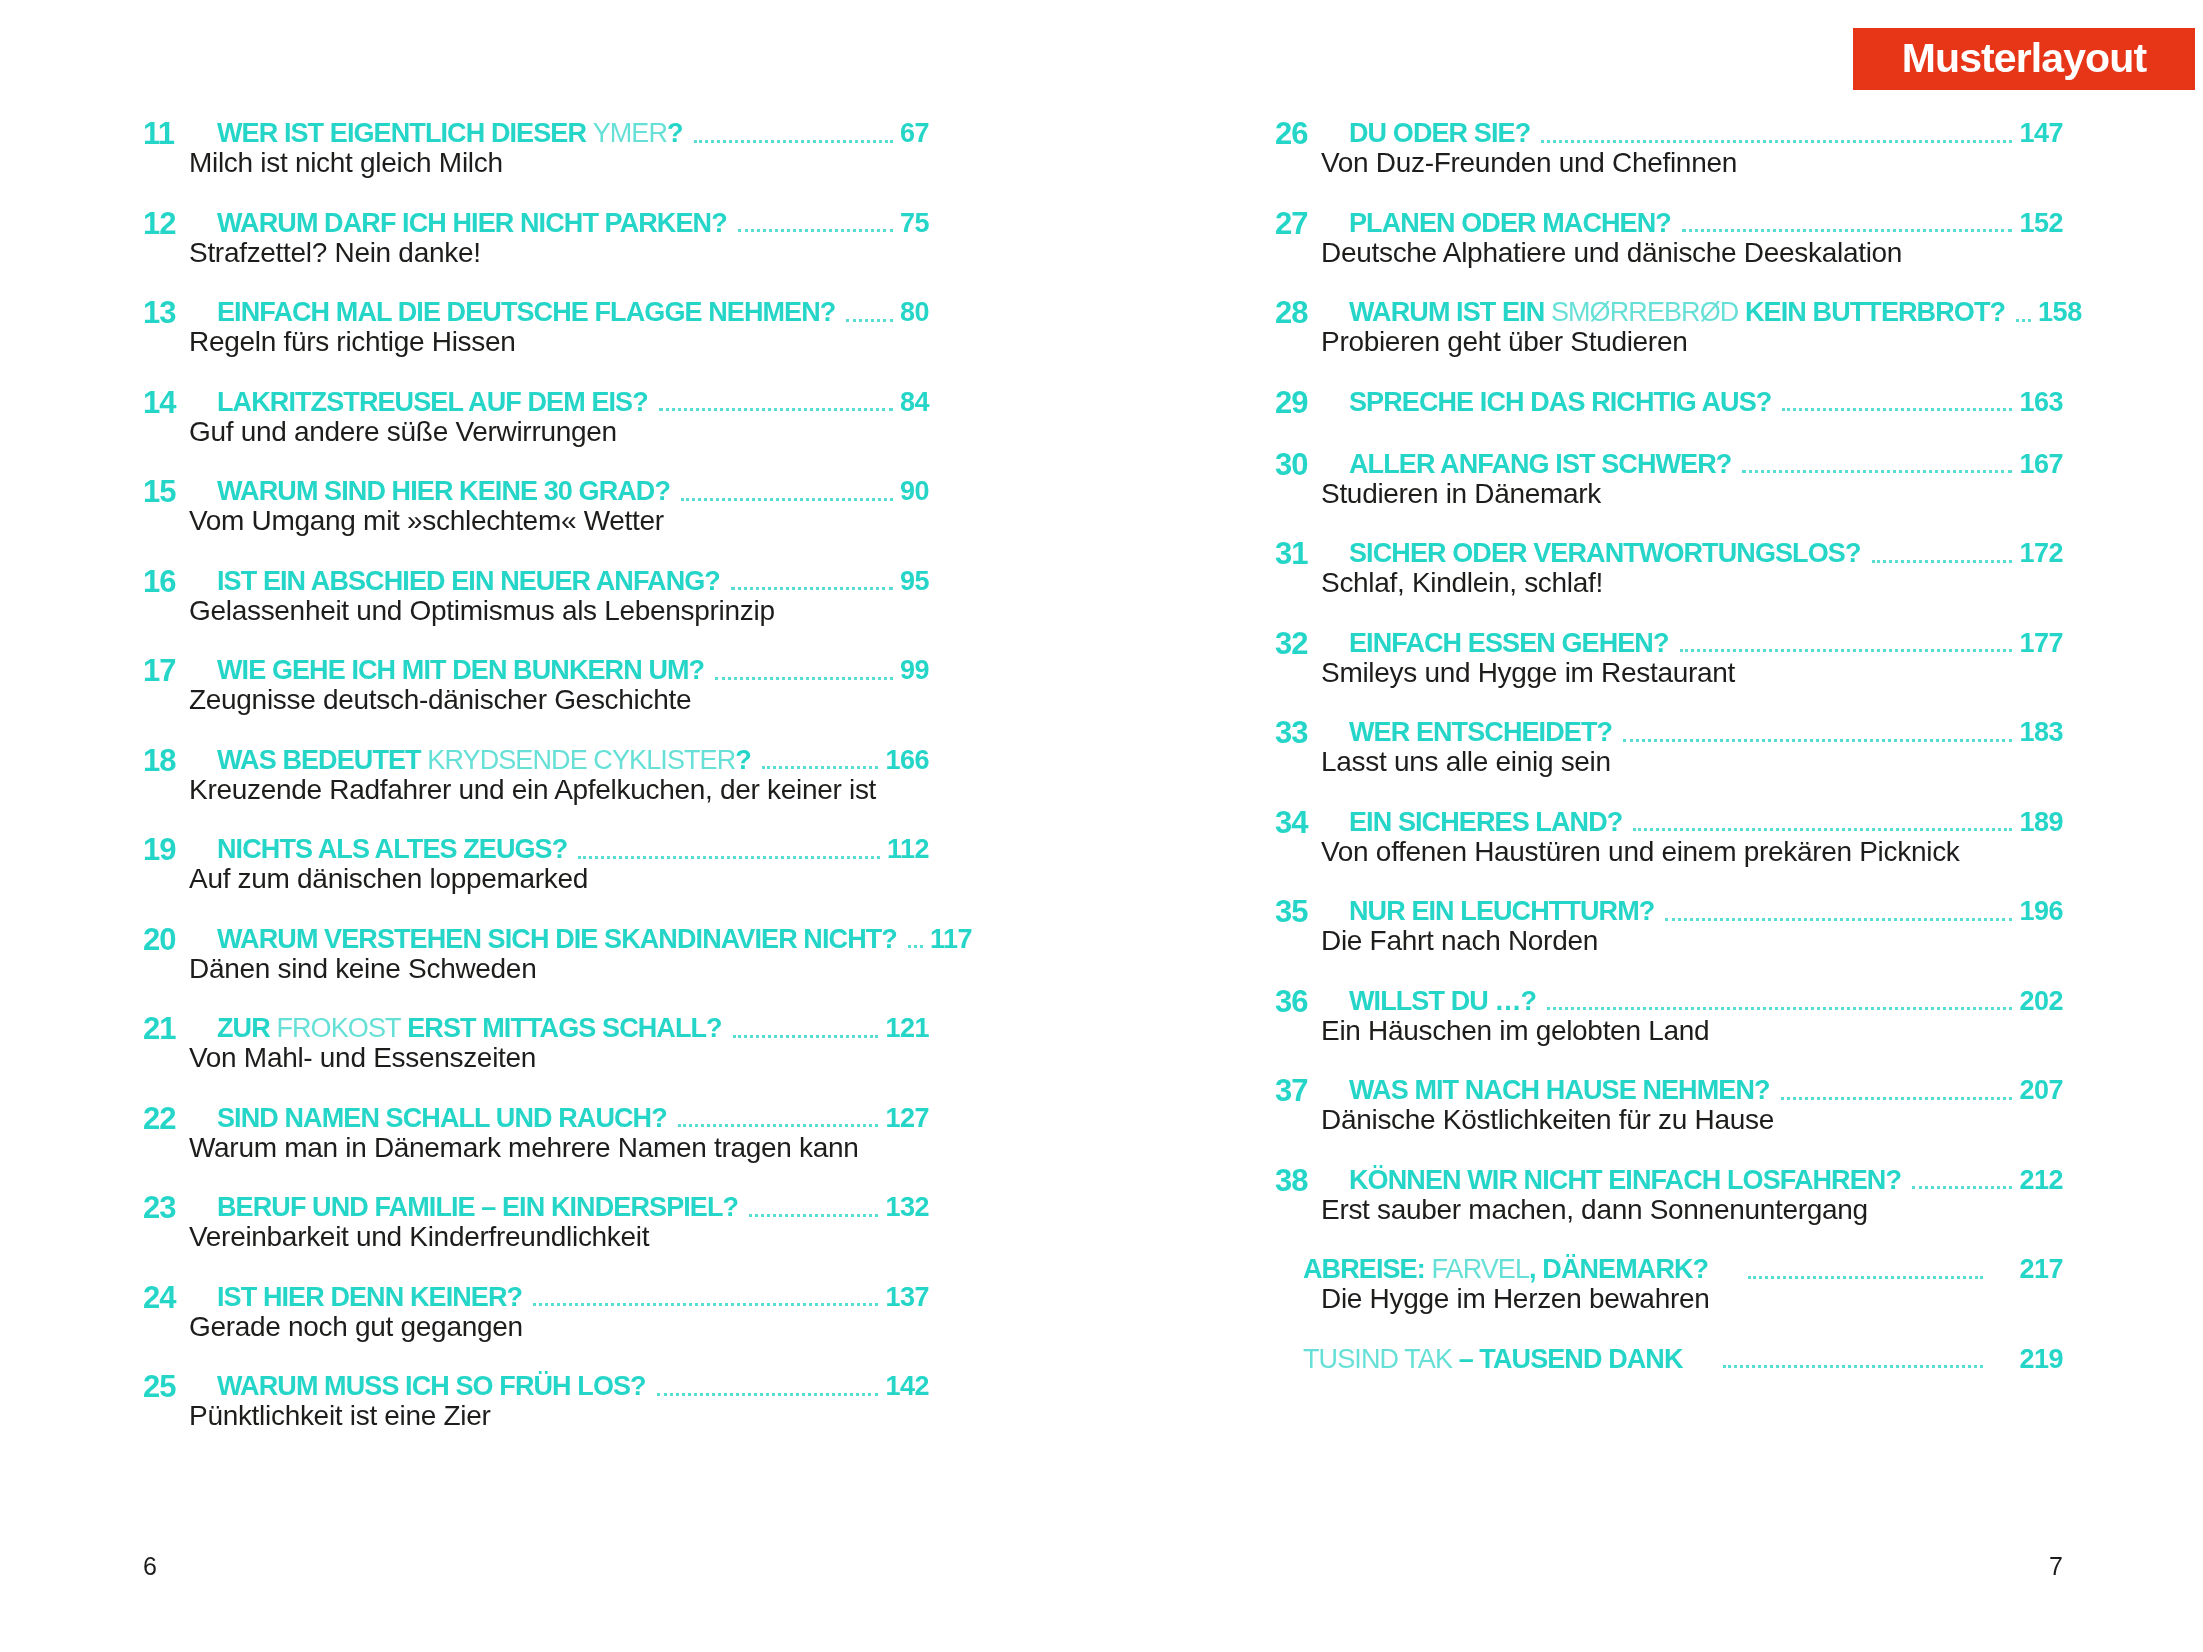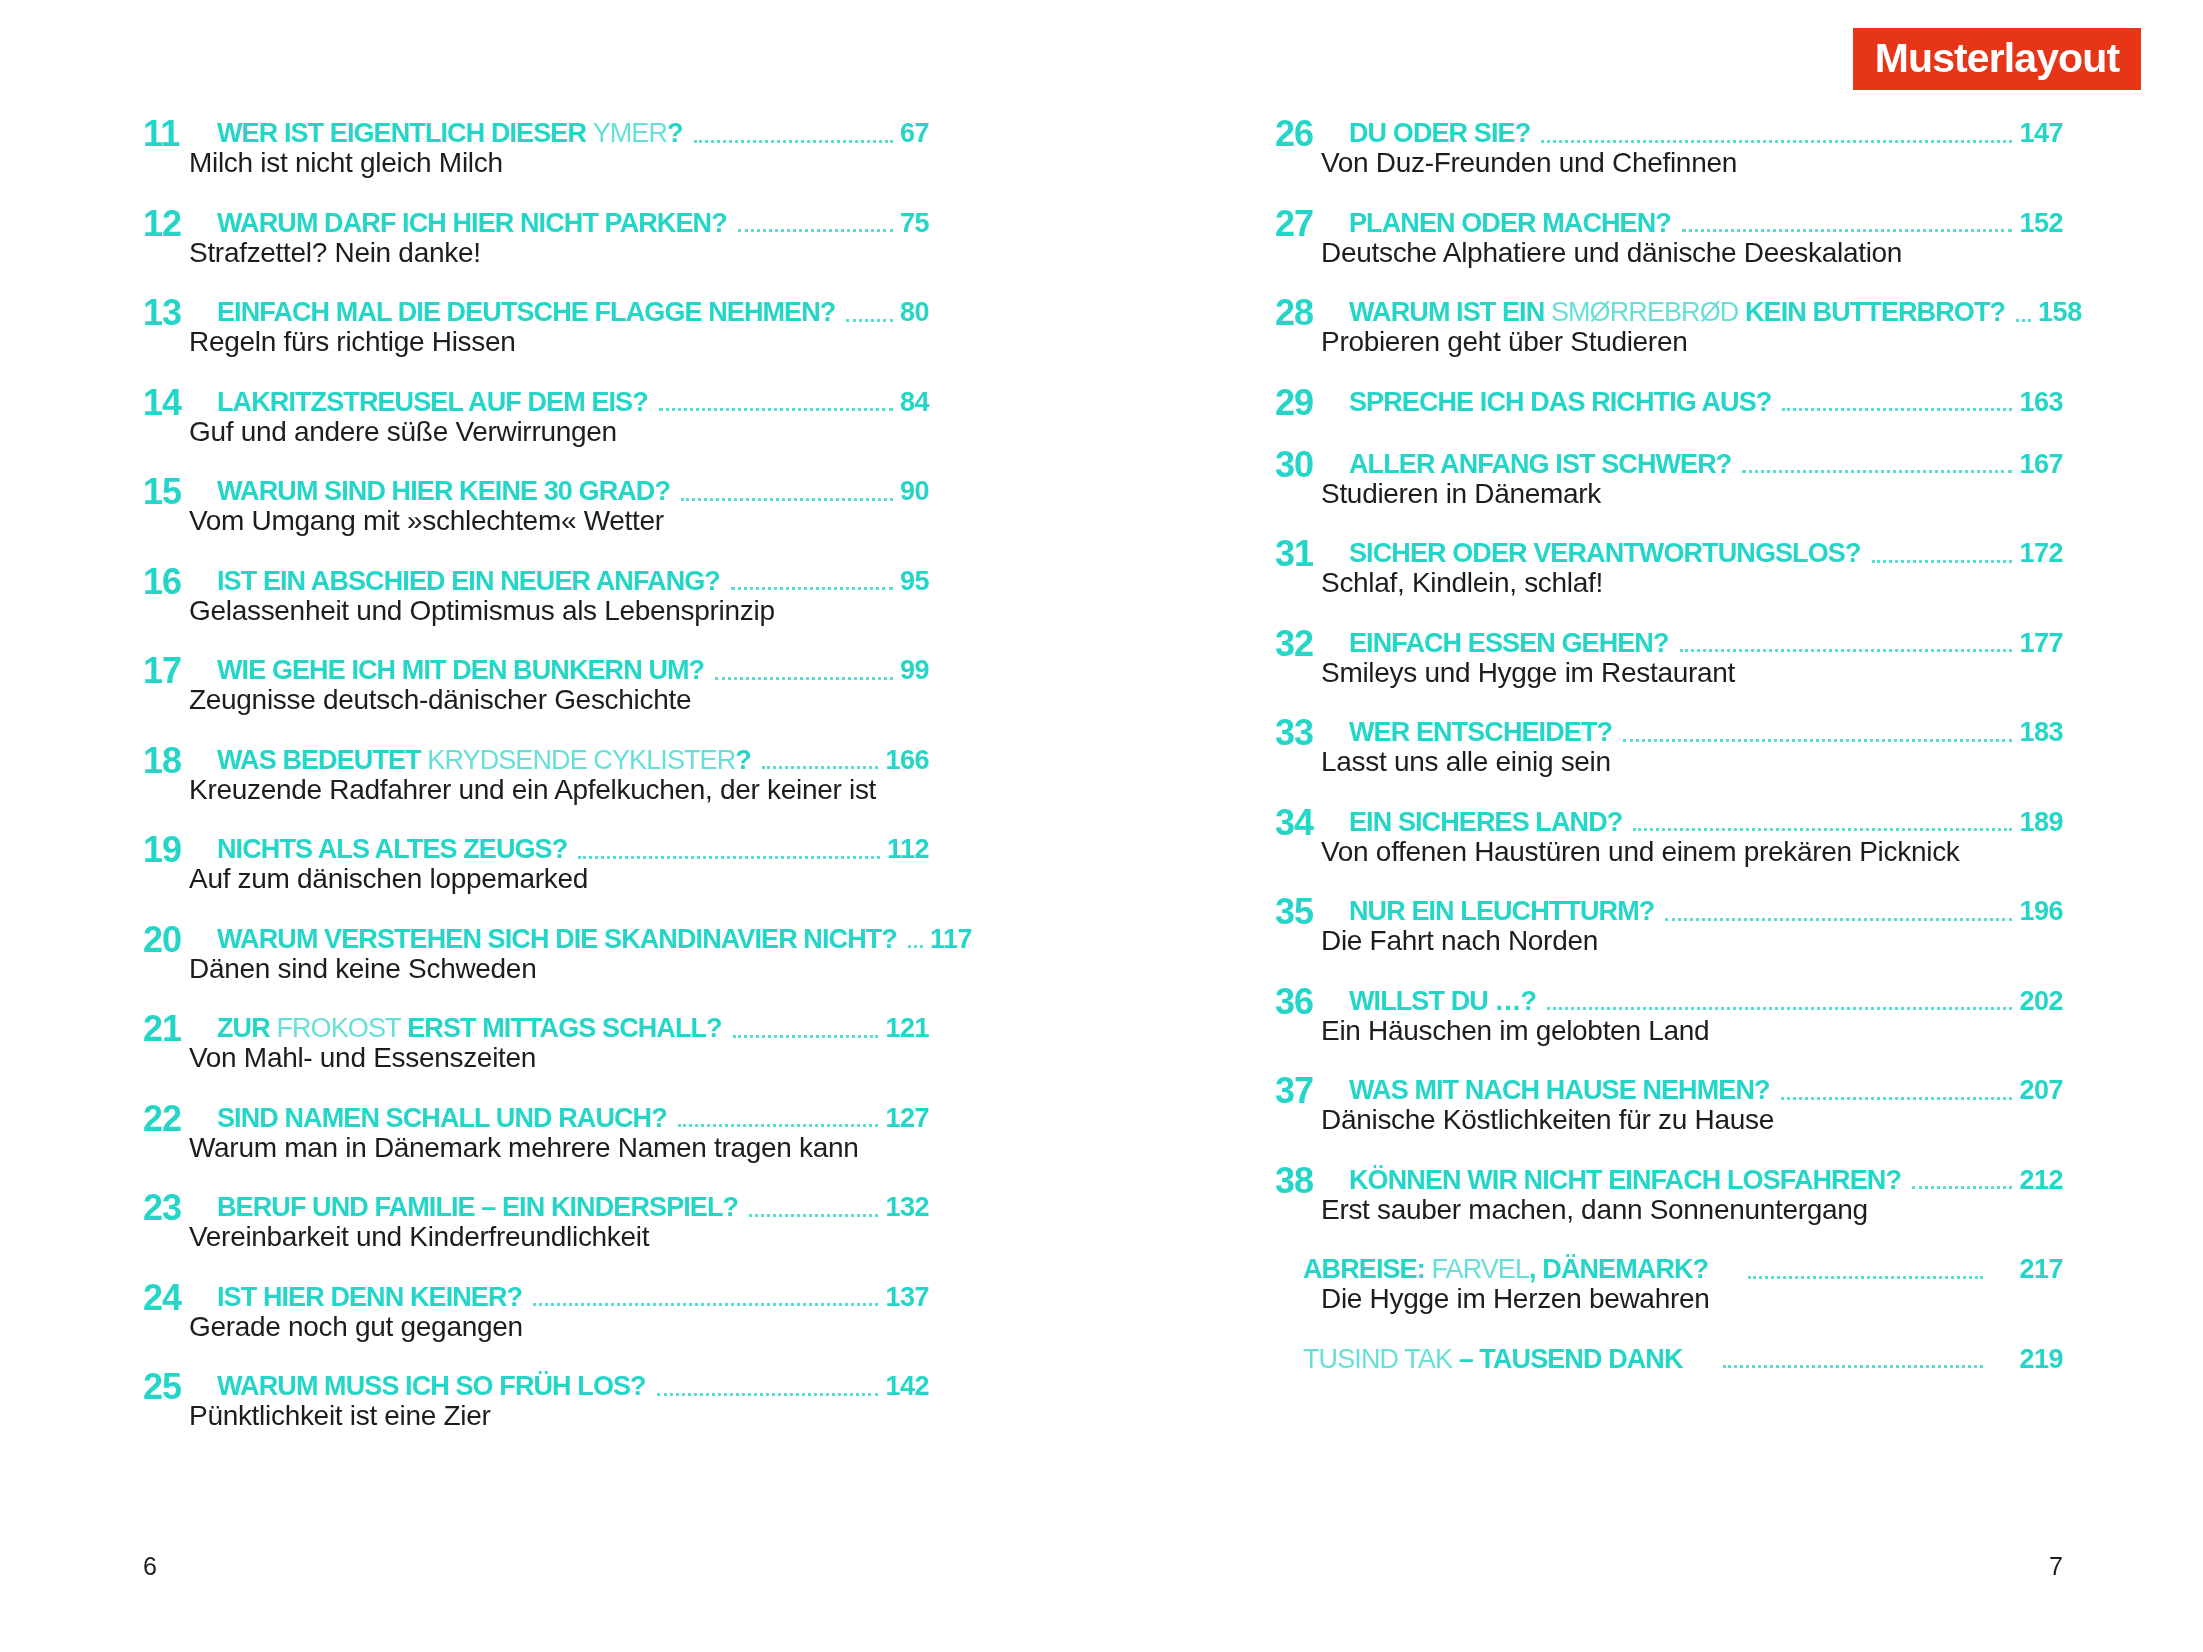--- a/index.html
+++ b/index.html
@@ -11,35 +11,35 @@
   }
   html,body{margin:0;padding:0;}
   body{
     width:2204px;height:1653px;background:#ffffff;
     font-family:"Liberation Sans", sans-serif;
     -webkit-font-smoothing:antialiased;
   }
   .page{position:relative;width:2204px;height:1653px;background:#ffffff;overflow:hidden;}
 
   .banner{
-    position:absolute;left:1853px;top:27.5px;width:288px;height:62px;
+    position:absolute;left:1853px;top:27.5px;width:342px;height:62px;
     background:var(--red);color:#ffffff;
     display:flex;align-items:center;justify-content:center;
     font-weight:700;font-size:41px;letter-spacing:-0.9px;
   }
 
   .col{position:absolute;top:118px;}
   .col-left{left:143px;width:786px;}
   .col-right{left:1275px;width:788px;}
 
   .row{position:relative;padding-left:46px;margin-bottom:31px;}
   .row .num{
     position:absolute;left:0;top:0;
     font-weight:700;color:var(--teal-bold);
-    font-size:36px;line-height:31px;letter-spacing:-0.9px;
+    font-size:31px;line-height:31px;letter-spacing:-0.9px;
   }
   .titleline{display:flex;align-items:flex-end;line-height:31px;}
   .row.no-num .titleline{margin-left:-46px;gap:29px;}
   .title{font-size:27px;letter-spacing:-0.9px;white-space:nowrap;margin-left:28px;}
   .title .b{font-weight:700;color:var(--teal-bold);}
   .title .l{font-weight:400;color:var(--teal-light);}
   .leader{
     flex:1 1 auto;min-width:14.7px;height:0;
     border-bottom:3.7px dotted var(--teal-leader);
     margin:0 7.3px 6.4px 11px;align-self:flex-end;

